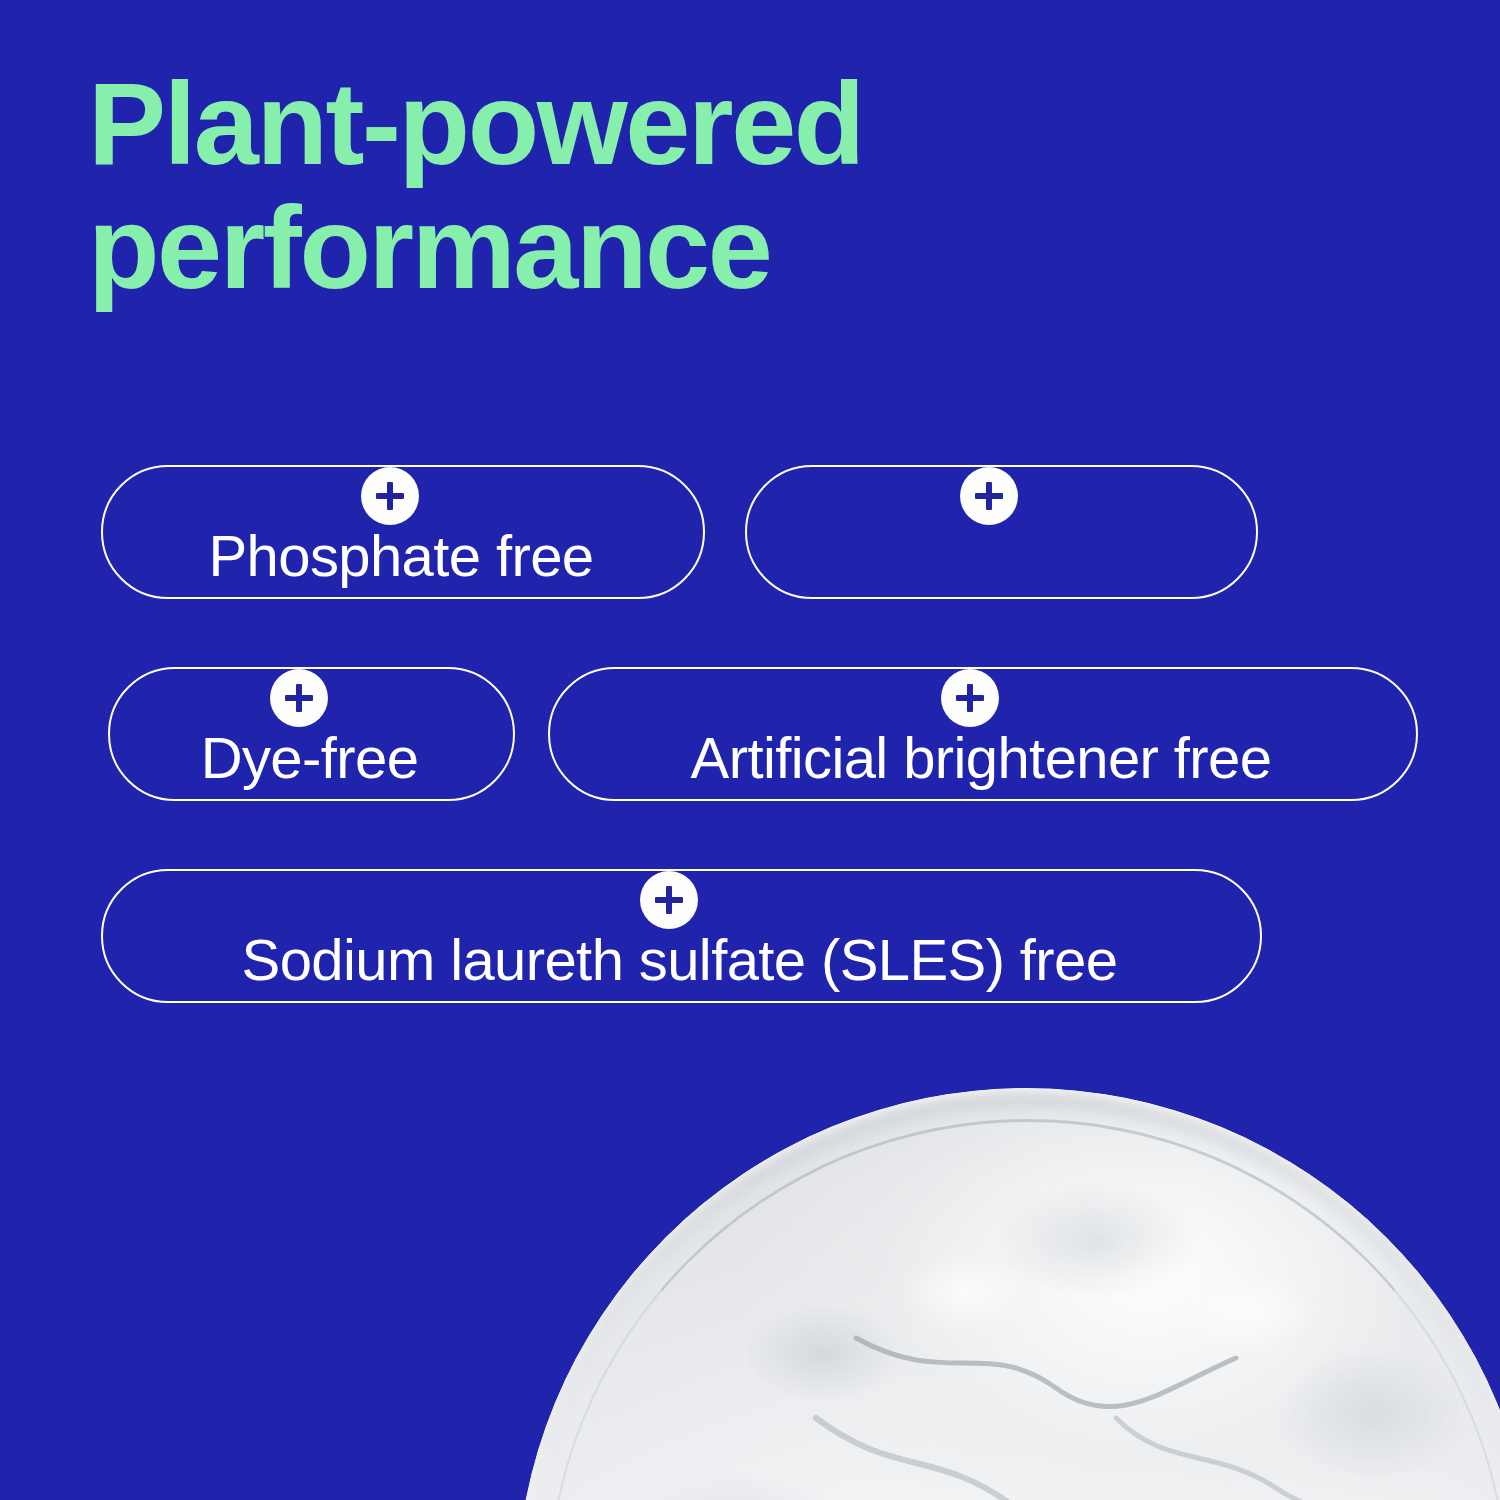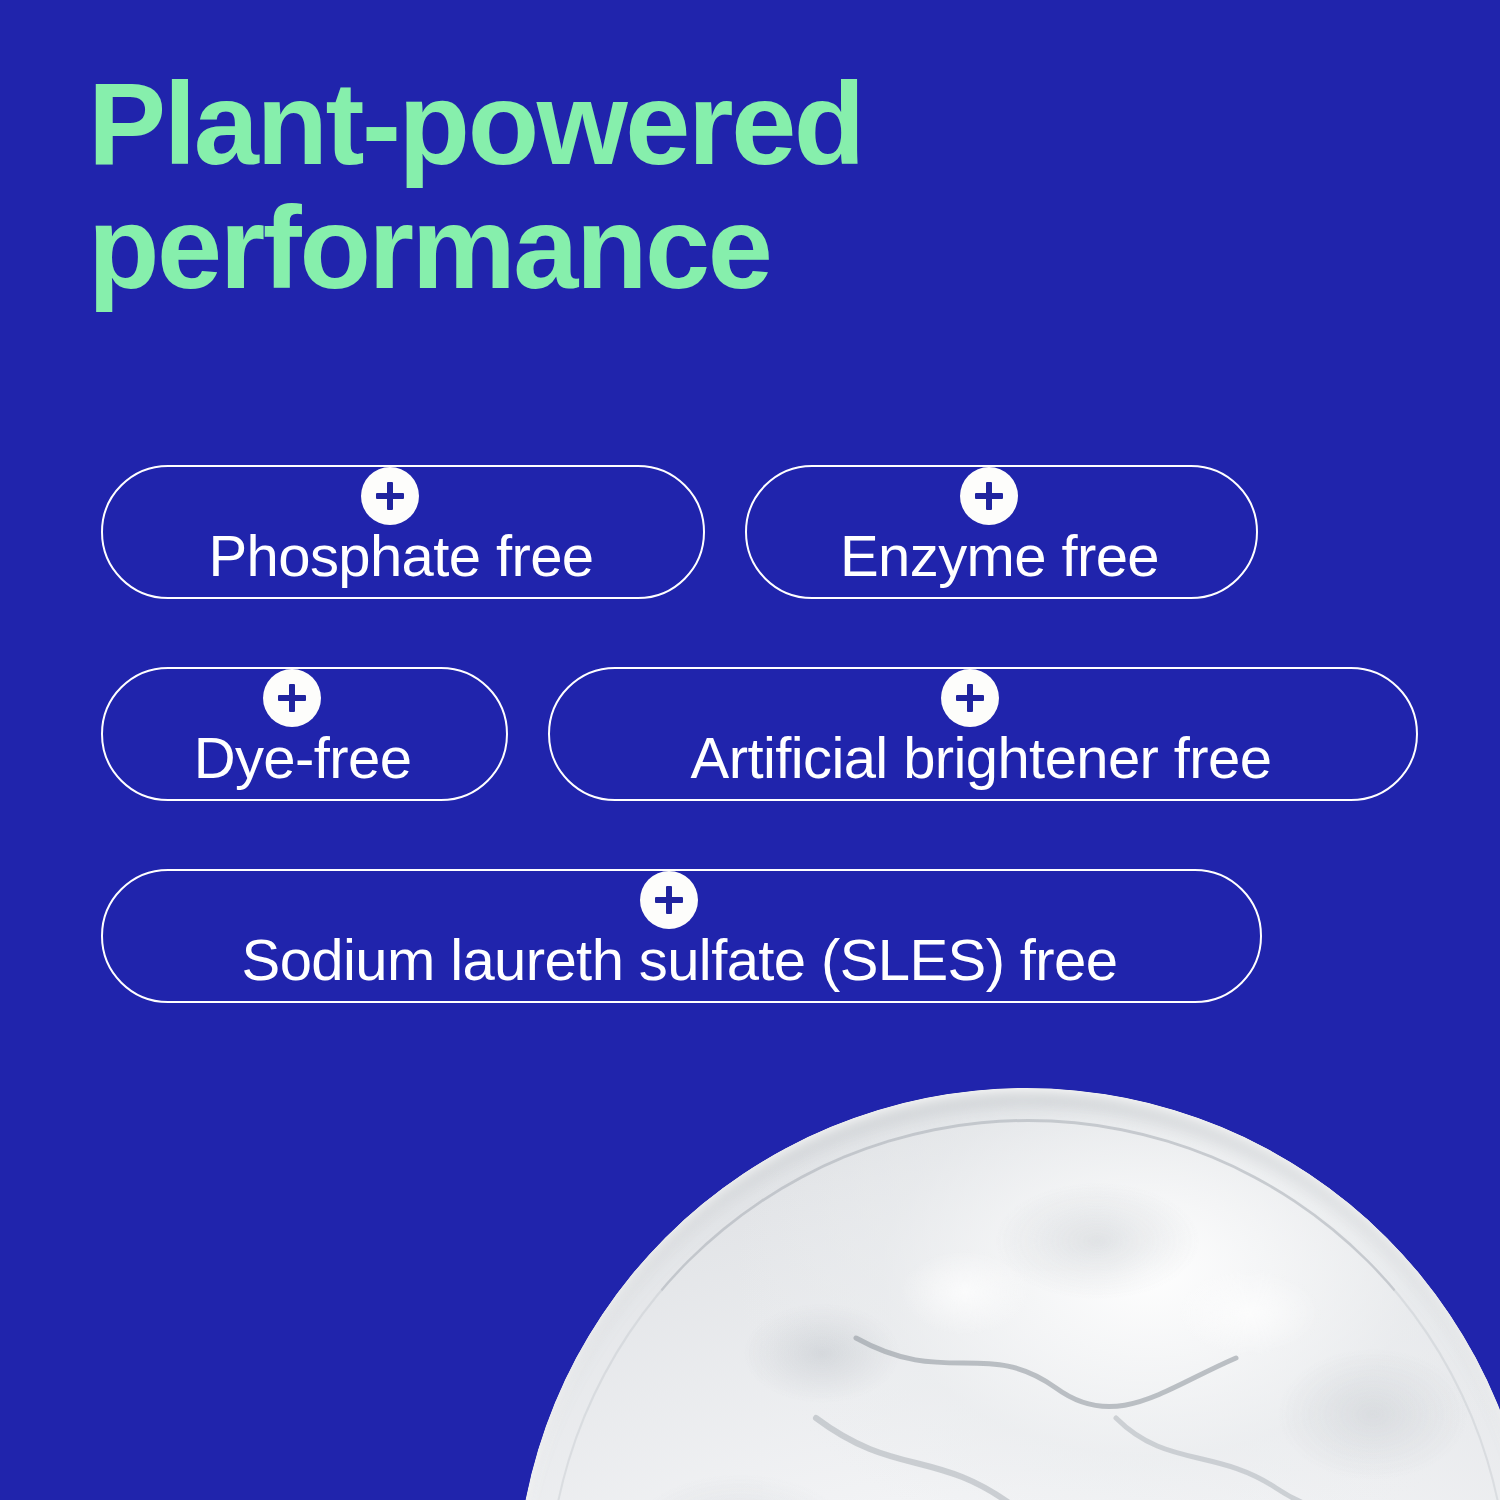--- a/index.html
+++ b/index.html
@@ -88,21 +88,21 @@
     font-weight: 400;
     font-size: 58px;
     line-height: 62px;
     letter-spacing: -0.6px;
     white-space: nowrap;
   }
 
   
   #pill-0 { left: 101px;  top: 465px;  width: 604px; }
   #pill-1 { left: 745px;  top: 465px;  width: 513px; }
-  #pill-2 { left: 101px;  top: 667px;  width: 407px; text-align: right; }
+  #pill-2 { left: 108px;  top: 667px;  width: 407px; text-align: right; }
   #pill-3 { left: 548px;  top: 667px;  width: 870px; }
   #pill-4 { left: 101px;  top: 869px;  width: 1161px; text-align: center; }
 
   
   .powder-wrap {
     position: absolute;
     left: 516px;
     top: 1088px;
     width: 1020px;
     height: 1020px;
@@ -176,21 +176,20 @@
   <h1 class="headline">Plant-powered
 performance</h1>
 
   <div class="pill" id="pill-0">
     <span class="plus-badge"></span>
     <span class="pill-label">Phosphate free</span>
   </div>
 
   <div class="pill" id="pill-1">
     <span class="plus-badge"></span>
-    <span class="pill-label">Enzyme free</span>
   </div>
 
   <div class="pill" id="pill-2">
     <span class="plus-badge"></span>
     <span class="pill-label">Dye-free</span>
   </div>
 
   <div class="pill" id="pill-3">
     <span class="plus-badge"></span>
     <span class="pill-label">Artificial brightener free</span>

